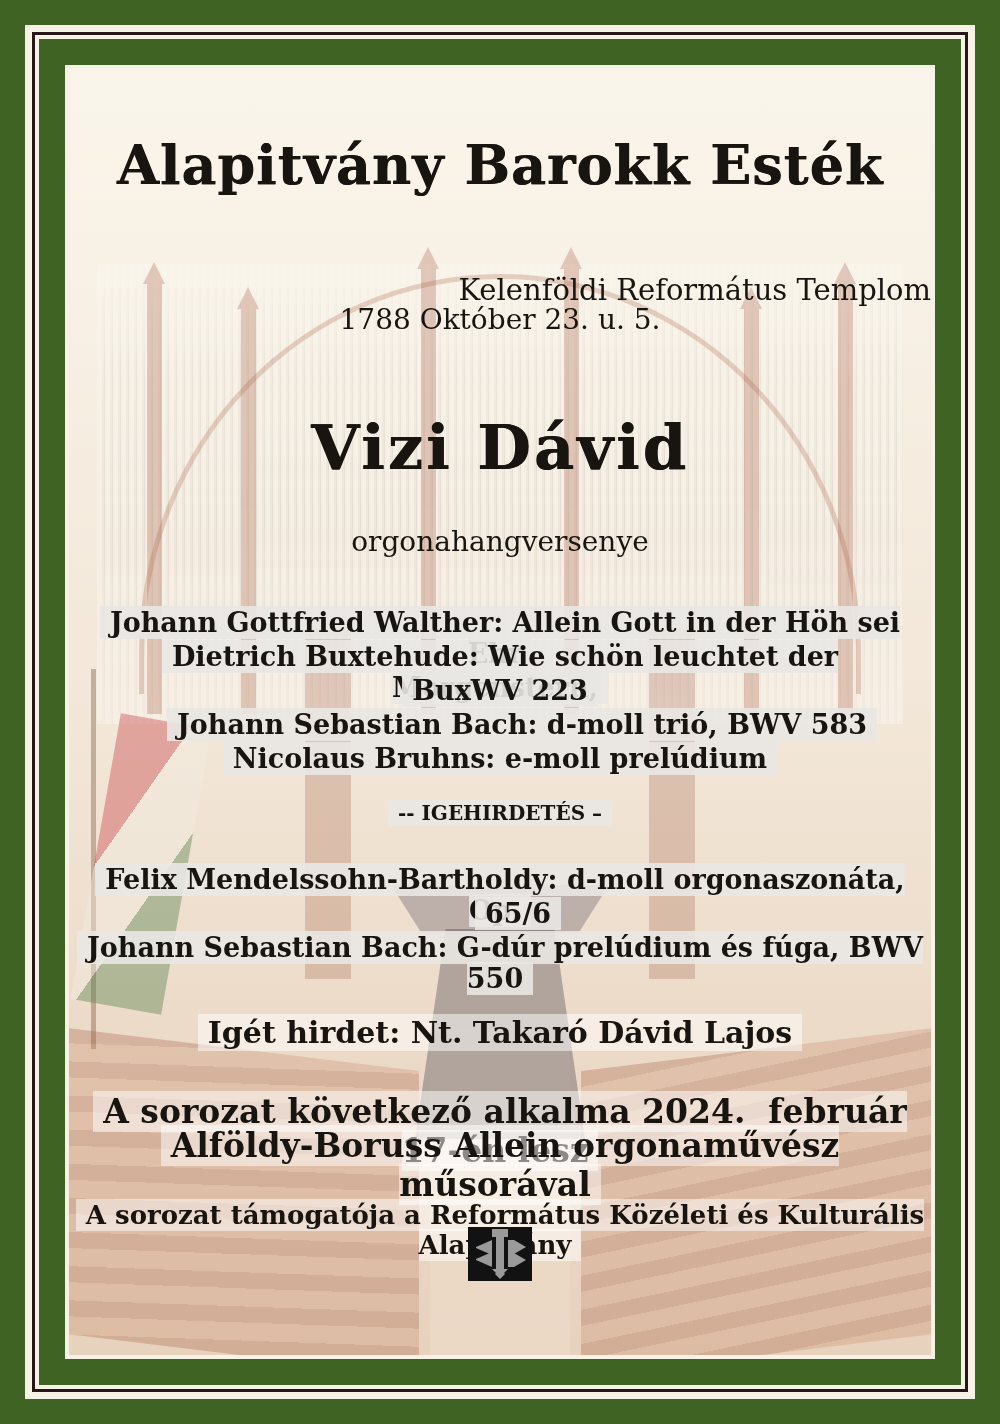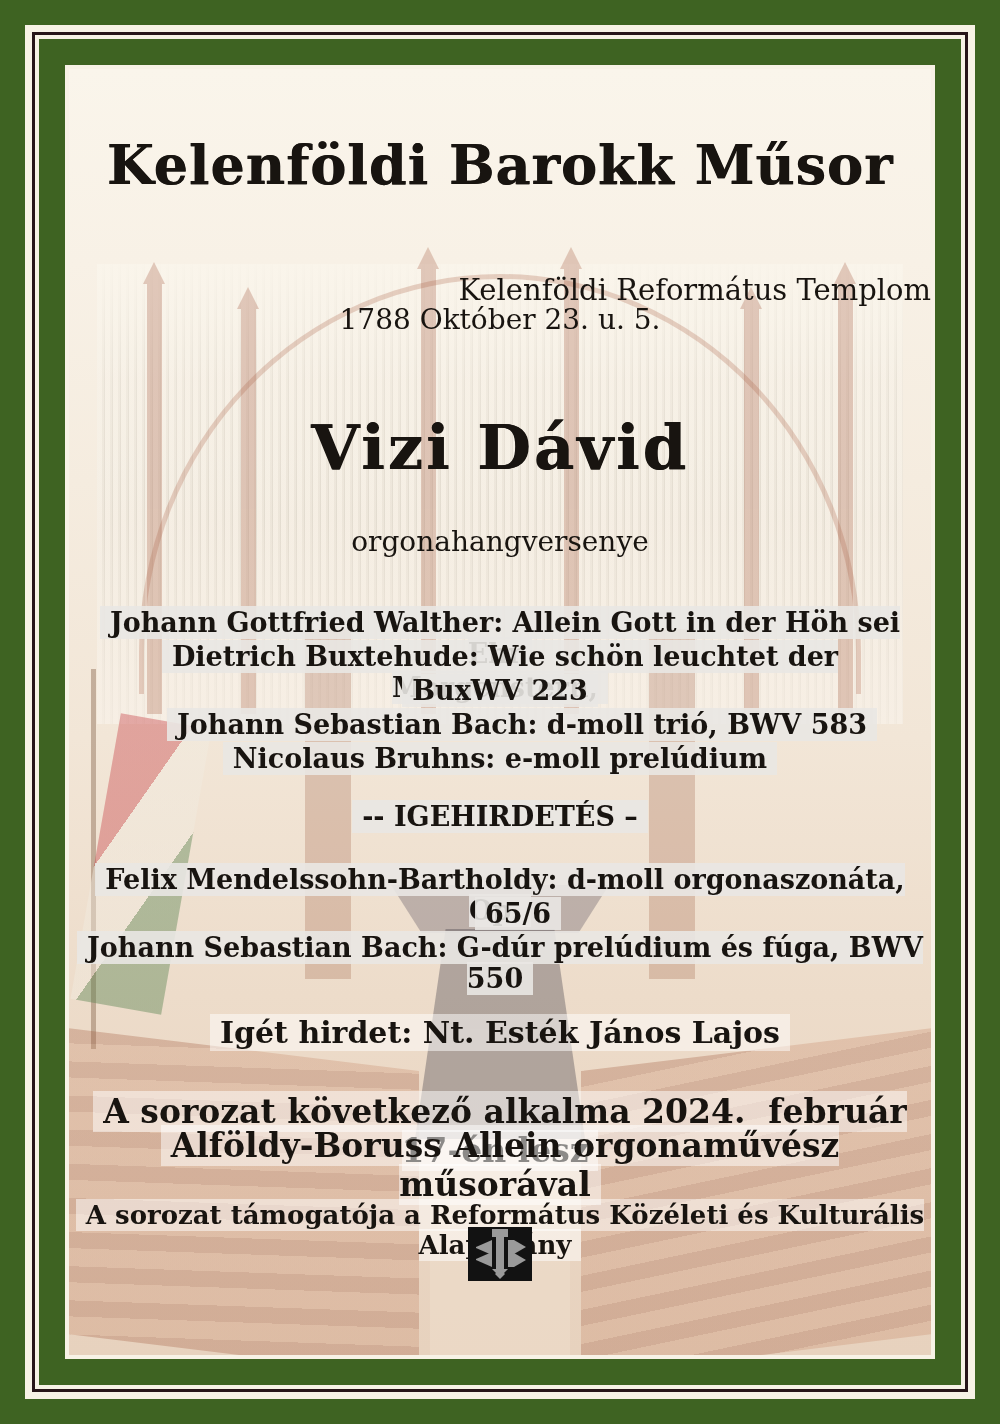--- a/index.html
+++ b/index.html
@@ -68,21 +68,21 @@
   .blackletter { font-weight:700; letter-spacing:1px; text-shadow:.6px 0 #181410; }
   .t-title     { top:64px;  font-size:54px; }
   .t-date      { top:161px; font-size:30px; font-weight:700; }
   .t-venue     { top:204px; font-size:29px;text-align:right; }
   .t-address   { top:234px; font-size:28px; }
   .t-performer { top:342px; font-size:62px; letter-spacing:3px; }
   .t-subtitle  { top:456px; font-size:28px; font-weight:400; }
   .t-musor     { top:503px; font-size:28px; font-weight:700; }
   .t-prog      { font-size:27px; font-weight:700; }
   .p0 { top:538px; } .p1 { top:572px; } .p2 { top:606px; } .p3 { top:640px;padding-left:44px; } .p4 { top:674px; }
-  .t-inter     { top:732px; font-size:27px; font-weight:700; }
+  .t-inter     { top:732px; font-size:20px; font-weight:700; }
   .q0 { top:795px; } .q1 { top:829px;margin-left:36px; } .q2 { top:863px; }
   .t-preacher  { top:946px;  font-size:30px; font-weight:700; }
   .t-next      { font-size:33px; font-weight:700; }
   .n0 { top:1023px; } .n1 { top:1057px; }
   .t-sponsor   { top:1131px; font-size:26px; font-weight:700; }
   .hl   { background:rgba(233,231,227,.9);  padding:1px 10px; }
   .hl-soft { background:rgba(255,255,255,.5); padding:1px 10px; }
   .logo-wrap { position:absolute; top:1158px; left:0; right:0; text-align:center; z-index:3; }
   .logo-wrap svg { display:inline-block; }
 </style>
@@ -110,42 +110,42 @@
     <div class="bg pillar" style="left:236px; top:560px; height:350px;"></div>
     <div class="bg pillar" style="left:580px; top:560px; height:350px;"></div>
     <div class="bg bg-flagpole"></div>
     <div class="bg bg-flag"></div>
     <div class="bg pews pews-left"></div>
     <div class="bg pews pews-right"></div>
     <div class="bg bg-aisle"></div>
     <div class="bg bg-canopy"></div>
     <div class="bg bg-pulpit"></div>
 
-    <div class="line t-title blackletter">Kelenföldi Barokk Műsor</div>
+    <div class="line t-title blackletter">Alapitvány Barokk Esték</div>
 
     <div class="line t-venue">Kelenföldi Református Templom</div>
     <div class="line t-address">1788 Október 23. u. 5.</div>
 
     <div class="line t-performer blackletter">Vizi Dávid</div>
     <div class="line t-subtitle">orgonahangversenye</div>
 
 
     <div class="line t-prog p0"><span class="hl">Johann Gottfried Walther: Allein Gott in der Höh sei Ehr</span></div>
     <div class="line t-prog p1"><span class="hl">Dietrich Buxtehude: Wie schön leuchtet der Morgenstern,</span></div>
     <div class="line t-prog p2"><span class="hl">BuxWV 223</span></div>
     <div class="line t-prog p3"><span class="hl">Johann Sebastian Bach: d-moll trió, BWV 583</span></div>
     <div class="line t-prog p4"><span class="hl">Nicolaus Bruhns: e-moll prelúdium</span></div>
 
     <div class="line t-inter"><span class="hl">-- IGEHIRDETÉS –</span></div>
 
     <div class="line t-prog q0"><span class="hl">Felix Mendelssohn-Bartholdy: d-moll orgonaszonáta, Op.</span></div>
     <div class="line t-prog q1"><span class="hl">65/6</span></div>
     <div class="line t-prog q2"><span class="hl">Johann Sebastian Bach: G-dúr prelúdium és fúga, BWV 550</span></div>
 
-    <div class="line t-preacher"><span class="hl-soft">Igét hirdet: Nt. Esték János Lajos</span></div>
+    <div class="line t-preacher"><span class="hl-soft">Igét hirdet: Nt. Takaró Dávid Lajos</span></div>
 
     <div class="line t-next n0"><span class="hl-soft">A sorozat következő alkalma 2024.&nbsp; február 17-én lesz</span></div>
     <div class="line t-next n1"><span class="hl-soft">Alföldy-Boruss Allein orgonaművész műsorával</span></div>
 
     <div class="line t-sponsor"><span class="hl-soft">A sorozat támogatója a Református Közéleti és Kulturális Alapitvány</span></div>
 
     <div class="logo-wrap">
       <svg width="64" height="54" viewBox="0 0 64 54" aria-hidden="true">
         <rect x="0" y="0" width="64" height="54" fill="#121212"></rect>
         <g fill="#9a9a9a">

